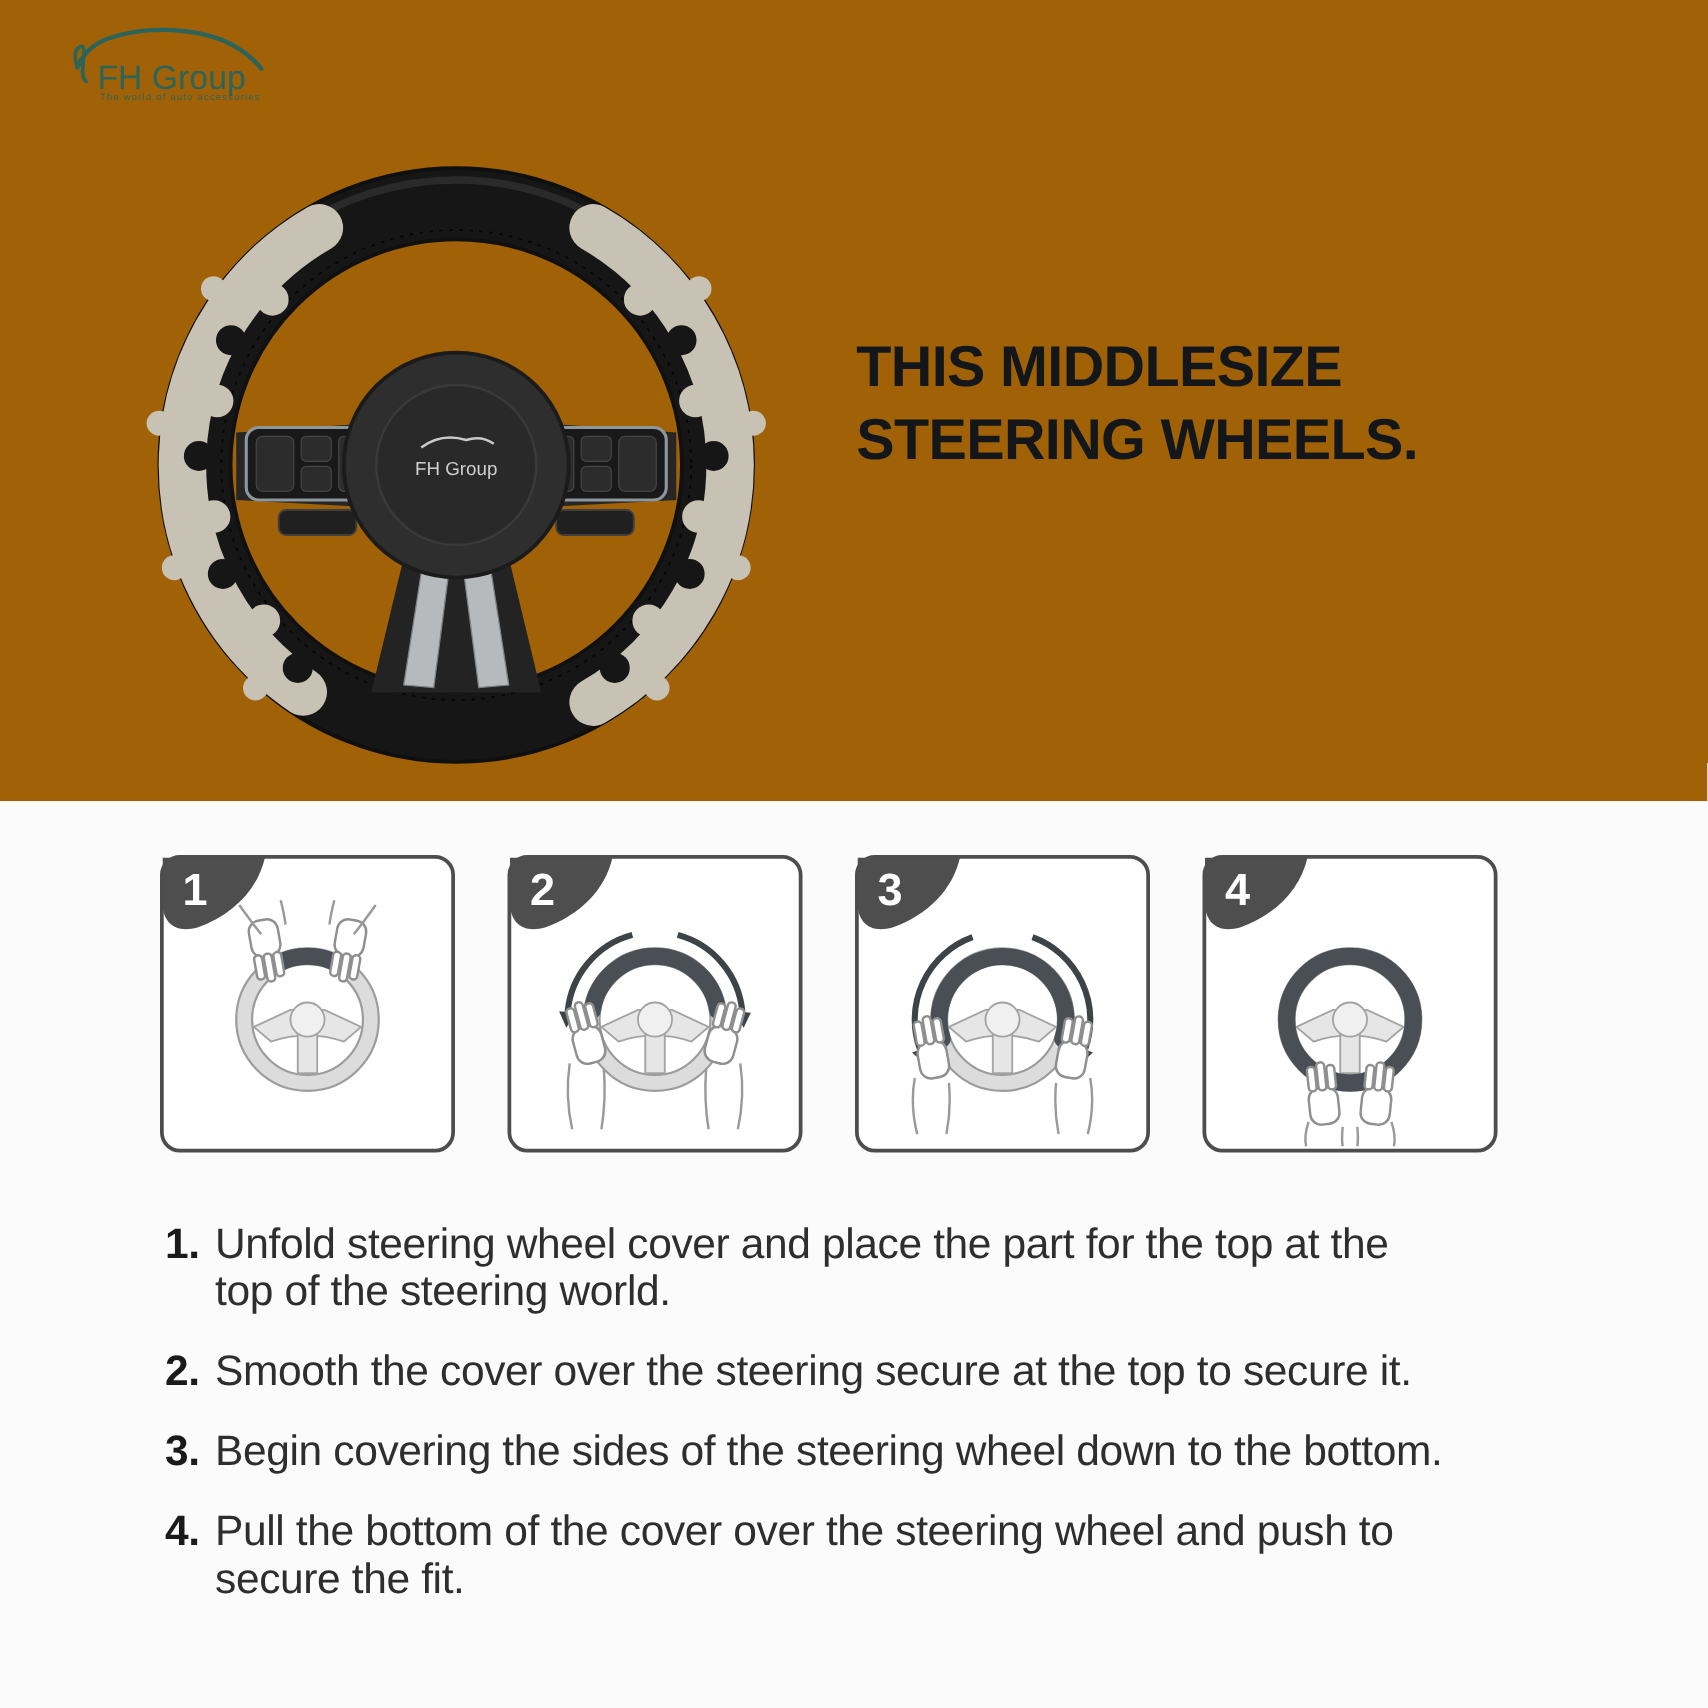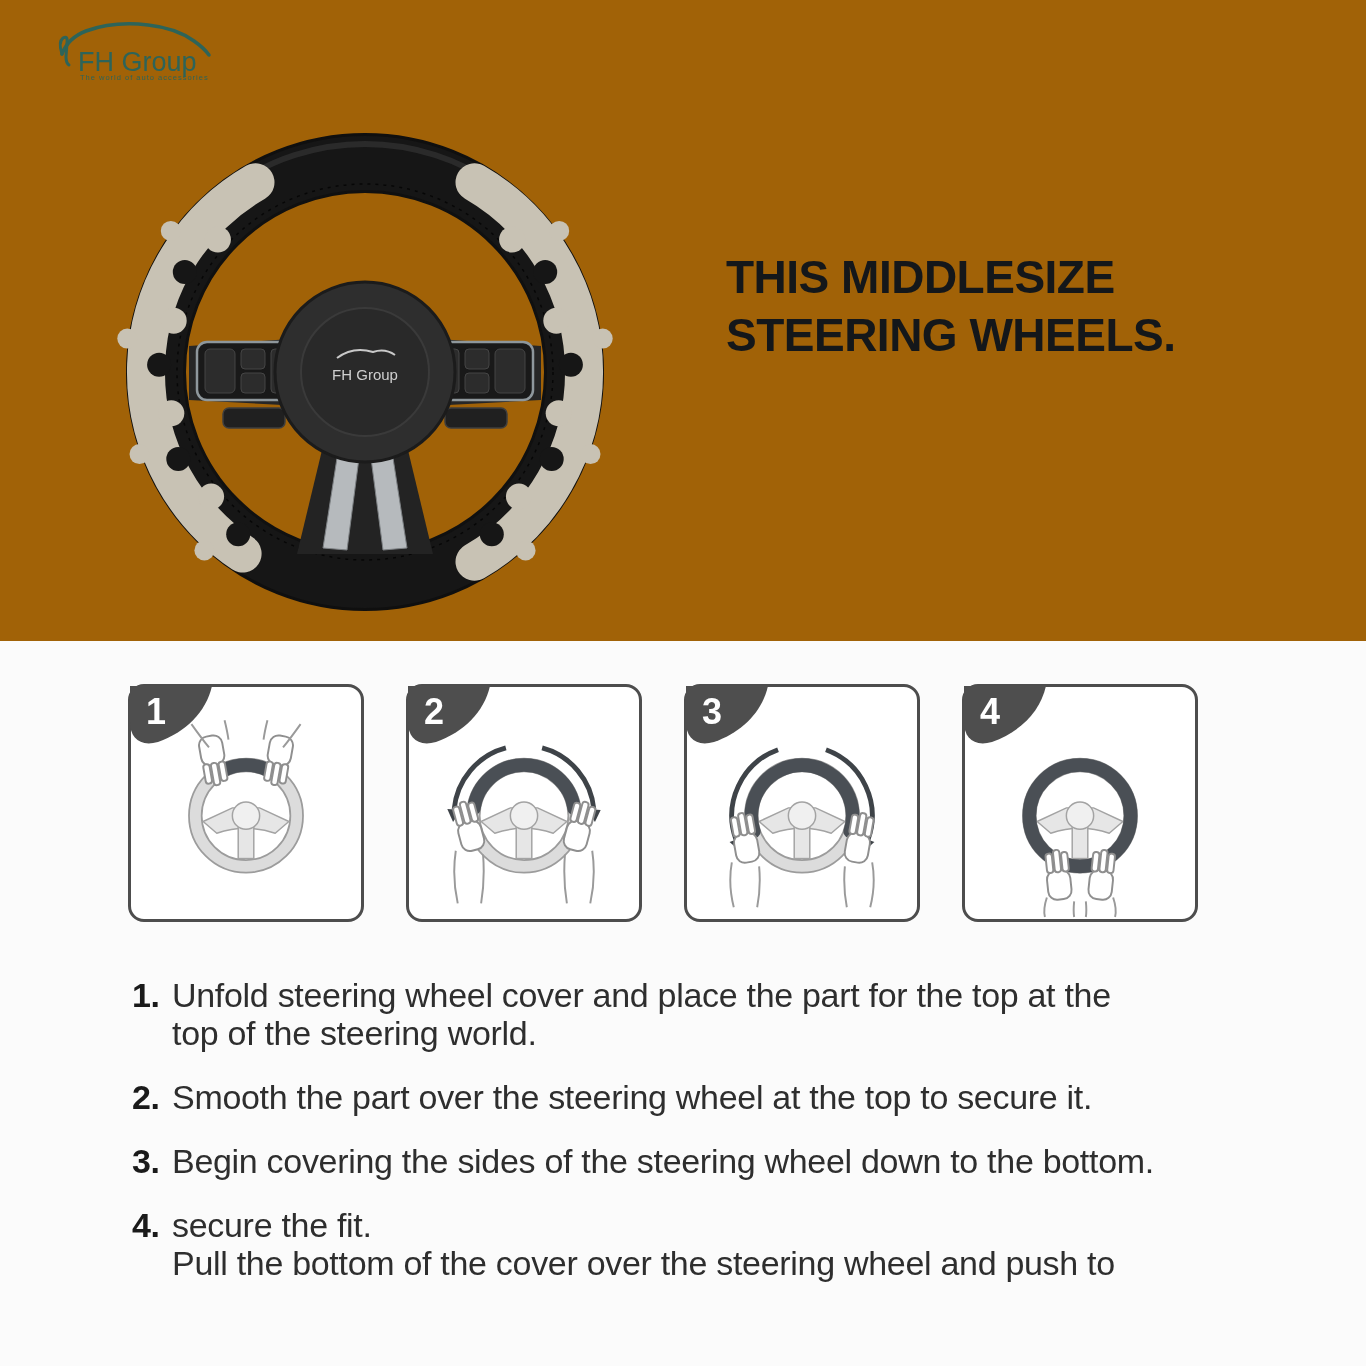--- a/index.html
+++ b/index.html
@@ -4,22 +4,22 @@
 <style>
   * { margin:0; padding:0; box-sizing:border-box; }
   html,body { width:1366px; height:1366px; overflow:hidden;
               font-family:"Liberation Sans", sans-serif; background:#fbfbfb; }
   .stage { position:relative; width:1366px; height:1366px; }
 
   
   .hero { position:absolute; left:0; top:0; width:1366px; height:641px; background:#a16207; }
   .brand-logo { position:absolute; left:52px; top:18px; width:170px; height:66px; }
   .hero-wheel { position:absolute; left:85px; top:108px; width:565px; height:545px; }
-  .headline { position:absolute; left:685px; top:248px; color:#14171A;
-              font-size:46px; line-height:58px; font-weight:700; letter-spacing:-0.5px;margin-left:41px; }
+  .headline { position:absolute; left:685px; top:264px; color:#14171A;
+              font-size:46px; line-height:58px; font-weight:700; letter-spacing:-0.5px; }
 
   
   .lower { position:absolute; left:0; top:641px; width:1366px; height:725px; background:#fbfbfb; }
 
   .panels { position:absolute; left:128px; top:43px; display:flex; gap:42px; }
   .panel { position:relative; width:236px; height:238px; background:#ffffff;
            border:3px solid #4d4d4d; border-radius:16px; }
   .panel .illus { position:absolute; left:0; top:0; width:100%; height:100%; }
   .tab-shape { position:absolute; left:-1px; top:-1px; width:86px; height:64px; }
   .tab-num { position:absolute; left:15px; top:4px; color:#ffffff;
@@ -251,31 +251,31 @@
       <div class="instr-row">
         <span class="instr-num">1.</span>
         <span>
           <span class="instr-line" style="display:block">Unfold steering wheel cover and place the part for the top at the</span>
           <span class="instr-line" style="display:block">top of the steering world.</span>
         </span>
       </div>
       <div class="instr-row">
         <span class="instr-num">2.</span>
         <span>
-          <span class="instr-line" style="display:block">Smooth the part over the steering wheel at the top to secure it.</span>
+          <span class="instr-line" style="display:block">Smooth the cover over the steering secure at the top to secure it.</span>
         </span>
       </div>
       <div class="instr-row">
         <span class="instr-num">3.</span>
         <span>
           <span class="instr-line" style="display:block">Begin covering the sides of the steering wheel down to the bottom.</span>
         </span>
       </div>
       <div class="instr-row">
         <span class="instr-num">4.</span>
         <span>
+          <span class="instr-line" style="display:block">Pull the bottom of the cover over the steering wheel and push to</span>
           <span class="instr-line" style="display:block">secure the fit.</span>
-          <span class="instr-line" style="display:block">Pull the bottom of the cover over the steering wheel and push to</span>
         </span>
       </div>
     </div>
   </div>
 </div>
 
 </body></html>

